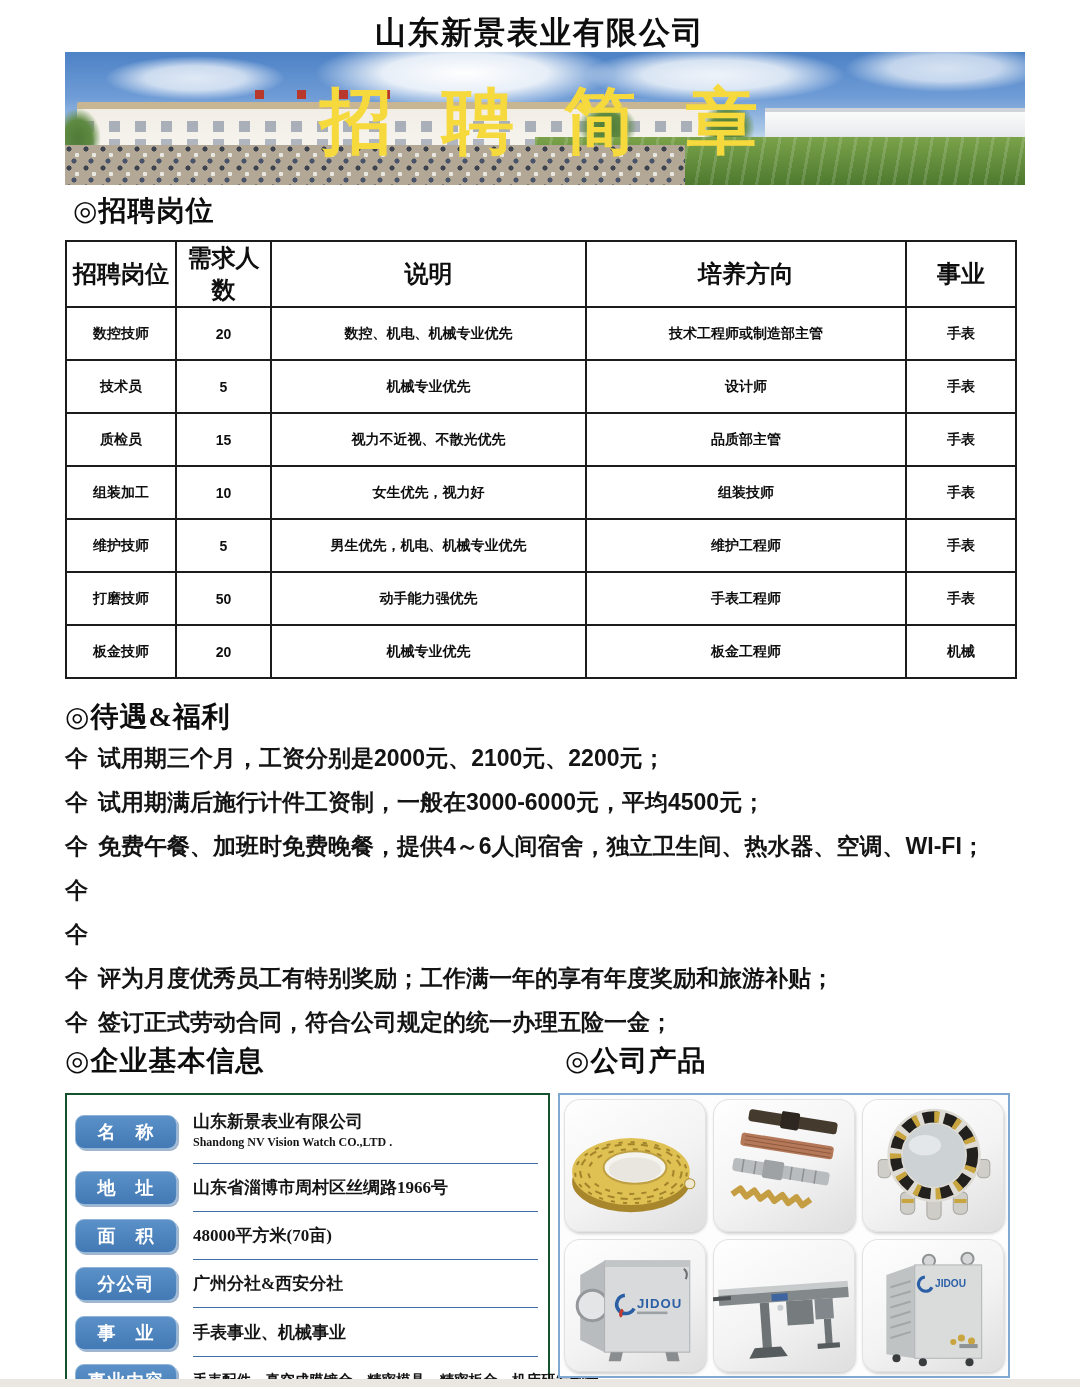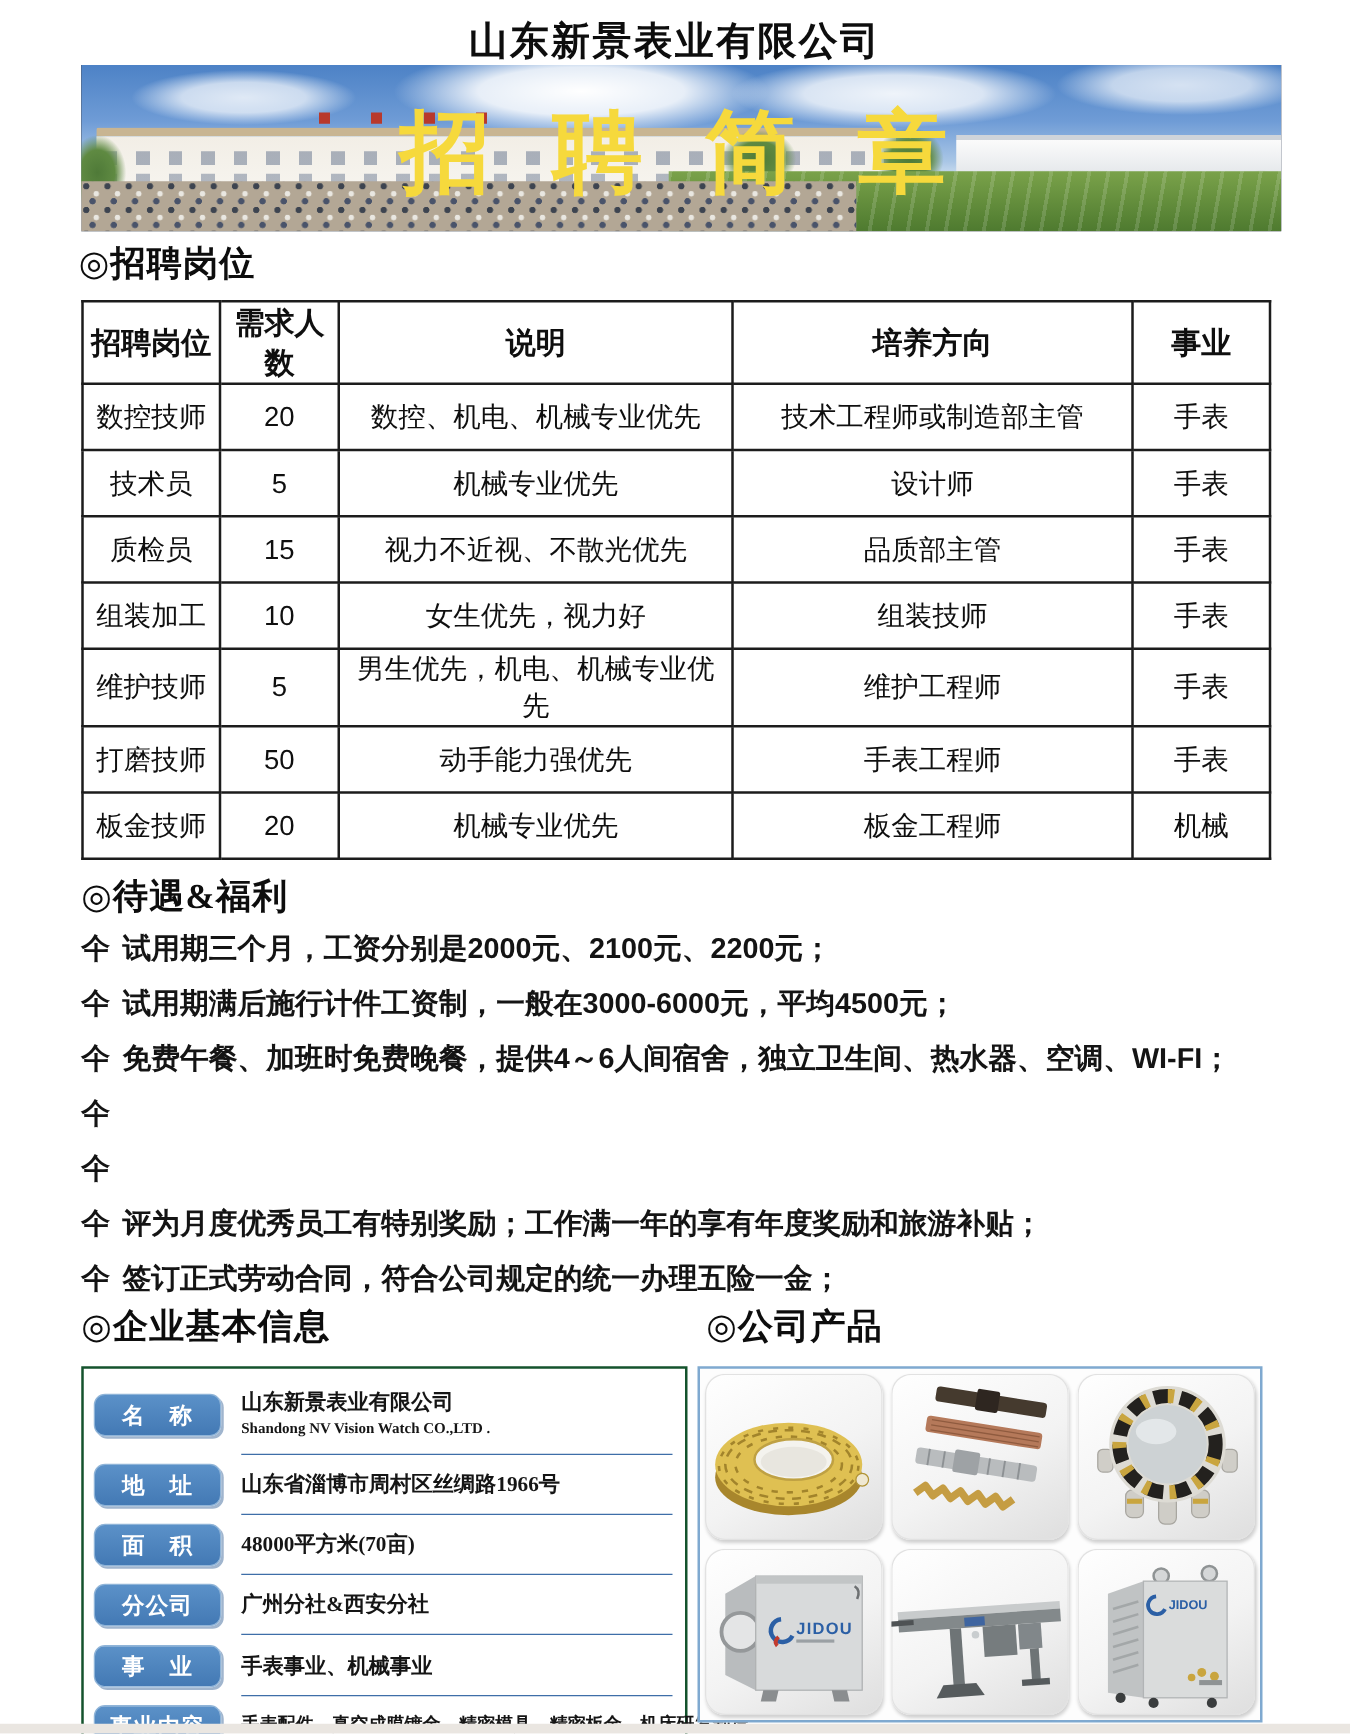--- a/index.html
+++ b/index.html
@@ -7,21 +7,21 @@
     position:relative; width:1080px; height:1387px; background:#ffffff;
     overflow:hidden; font-family:"Liberation Sans","DejaVu Sans",sans-serif;
   }
   
   .page-title {
     position:absolute; top:12px; left:0; width:100%; text-align:center;
     font-family:"Liberation Serif","DejaVu Serif",serif;
     font-size:31px; font-weight:600; color:#0d0d0d; letter-spacing:2px;
   }
   
-  .banner { position:absolute; left:65px; top:52px; width:960px; height:133px; overflow:hidden; background:#0f172a; }
+  .banner { position:absolute; left:65px; top:52px; width:960px; height:133px; overflow:hidden; background:#4c1d95; }
   .sky { position:absolute; inset:0;
     background:linear-gradient(180deg,#4d82c6 0%,#6f9cd6 34%,#a9c6e6 58%,#d9e6f2 70%,#edf3f8 78%,#e4ecf2 100%); }
   .cloud { position:absolute; background:radial-gradient(closest-side,#ffffff 0%,rgba(255,255,255,.85) 55%,rgba(255,255,255,0) 100%); border-radius:50%; }
   .cloud.c1 { left:250px; top:-14px; width:300px; height:70px; }
   .cloud.c2 { left:520px; top:-4px;  width:260px; height:54px; opacity:.9; }
   .cloud.c3 { left:40px;  top:4px;   width:180px; height:44px; opacity:.8; }
   .cloud.c4 { left:780px; top:-8px;  width:200px; height:48px; opacity:.75; }
   .bldg-left { position:absolute; left:12px; top:50px; width:640px; height:48px;
     background:
       repeating-linear-gradient(90deg, rgba(108,122,146,.55) 0 11px, rgba(0,0,0,0) 11px 26px) 6px 12px / 100% 11px no-repeat,
@@ -53,31 +53,31 @@
       radial-gradient(circle at 4px 4px,  #3d4450 2.3px, rgba(0,0,0,0) 2.8px),
       radial-gradient(circle at 12px 10px,#e9e7e1 2px,   rgba(0,0,0,0) 2.5px),
       radial-gradient(circle at 9px 16px, #49536a 2.3px, rgba(0,0,0,0) 2.8px);
     background-size:17px 19px; }
   .banner-headline { position:absolute; inset:0; display:flex; align-items:center; justify-content:center;
     padding-top:6px; font-size:72px; font-weight:800; color:#F6D93C;
     letter-spacing:12px; word-spacing:6px; white-space:nowrap; }
   
   .sec-heading { position:absolute; font-family:"Liberation Serif","DejaVu Serif",serif;
     font-size:28px; font-weight:600; color:#0d0d0d; letter-spacing:1px; }
-  .h-positions { left:63px; top:192px; }
+  .h-positions { left:73px; top:192px; }
   .h-benefits  { left:65px; top:698px; }
   .h-info      { left:65px; top:1042px; }
   .h-products  { left:565px; top:1042px; }
   
   table.jobs { position:absolute; left:65px; top:240px; width:950px; border-collapse:collapse; table-layout:fixed; }
   table.jobs th, table.jobs td {
     border:2px solid #1C1C1C; text-align:center; vertical-align:middle;
     color:#0f0f0f; padding:0 4px; overflow:hidden; }
   table.jobs th { height:53px; font-size:24px; font-weight:800; }
-  table.jobs td { height:51px; font-size:22px; font-weight:400; }
+  table.jobs td { height:51px; font-size:14px; font-weight:700; }
   
   .benefits { position:absolute; left:65px; top:744px; width:995px; }
   .benefit { display:flex; align-items:flex-start; margin-bottom:16px;
     font-size:23px; line-height:28px; font-weight:700; color:#141414; white-space:nowrap; }
   .benefit .bullet { margin-right:10px; flex-shrink:0; }
   
   .info-box { position:absolute; left:65px; top:1093px; width:485px; height:318px;
     border:2px solid #14532d; box-sizing:border-box; background:#fff;
     display:flex; flex-direction:column; padding:6px 10px 4px 8px; }
   .info-row { flex:1; display:flex; align-items:center; min-height:0; }

